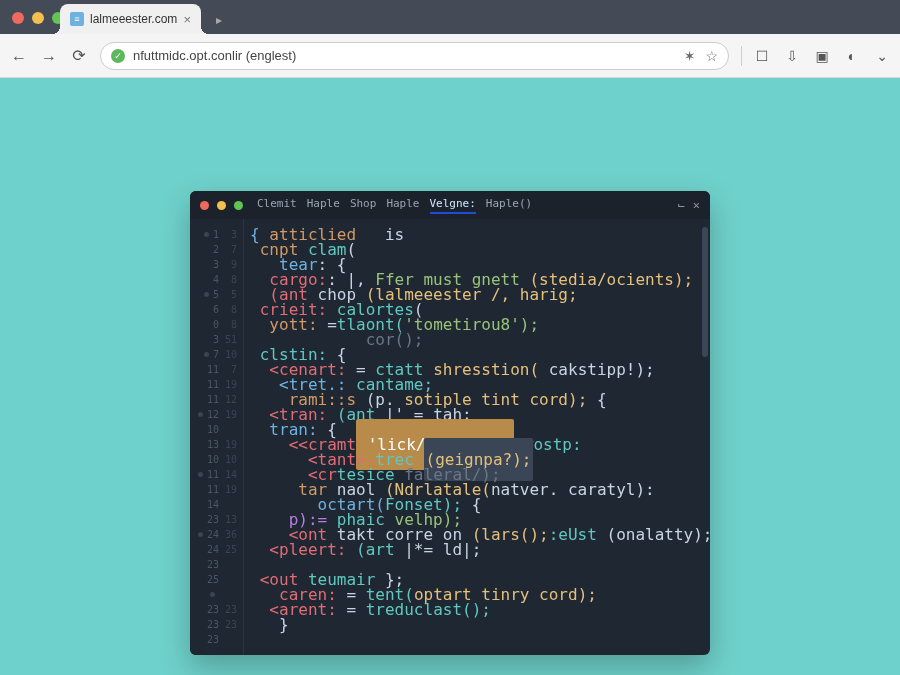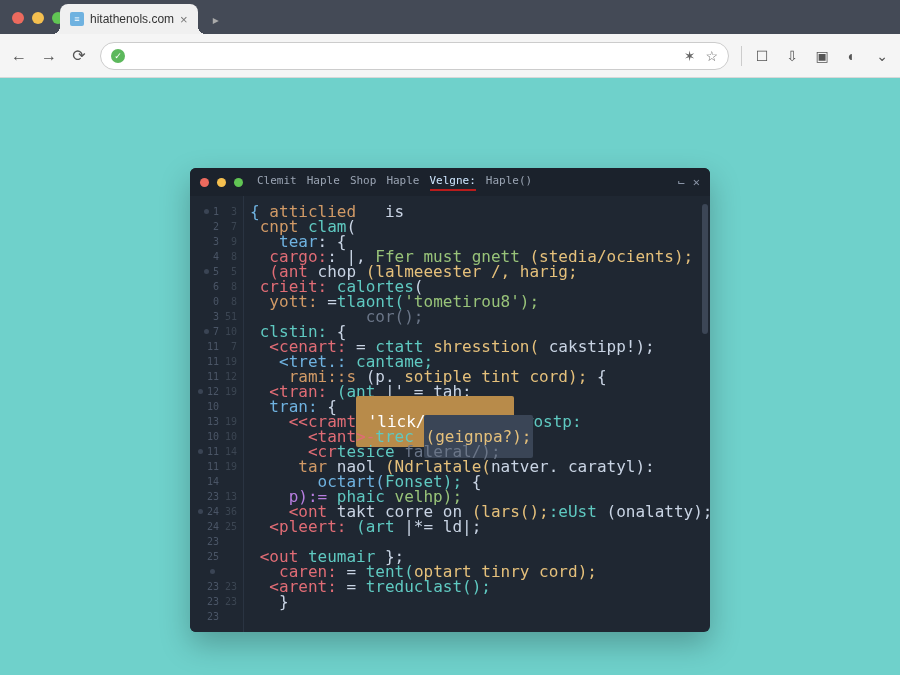--- a/index.html
+++ b/index.html
@@ -27,26 +27,26 @@
   .addr { flex: 1; height: 28px; border: 1px solid #ccc; border-radius: 14px; background: #fff; display: flex; align-items: center; padding: 0 10px; gap: 8px; font-size: 13px; color: #444; }
   .secure { width: 14px; height: 14px; border-radius: 50%; background: #5cb85c; display: flex; align-items: center; justify-content: center; color: #fff; font-size: 9px; }
   .addr-right { display: flex; gap: 10px; color: #666; font-size: 14px; }
   .toolbar-right { display: flex; gap: 14px; color: #555; font-size: 14px; align-items: center; }
   .toolbar-right span { width: 16px; text-align: center; }
 
   
   .page { position: absolute; left: 0; right: 0; top: 78px; bottom: 0; background: #6fd1cb; display: flex; align-items: flex-start; justify-content: center; }
 
   
-  .editor { width: 520px; margin-top: 90px; background: #1f2732; border-radius: 6px; box-shadow: 0 12px 30px rgba(0,0,0,0.25); overflow: hidden; font-family: Menlo, Consolas, monospace; }
+  .editor { width: 520px; margin-top: 113px; background: #1f2732; border-radius: 6px; box-shadow: 0 12px 30px rgba(0,0,0,0.25); overflow: hidden; font-family: Menlo, Consolas, monospace; }
   .editor-bar { height: 28px; background: #1b222c; display: flex; align-items: center; padding: 0 10px; gap: 8px; color: #a0aabc; font-size: 11px; }
   .editor-bar .traffic span { width: 9px; height: 9px; }
   .menu { display: flex; gap: 10px; margin-left: 6px; }
   .menu span { color: #9aa4b3; }
-  .menu span.active { color: #cfe7ff; border-bottom: 2px solid #b91c1c; padding-bottom: 2px; }
+  .menu span.active { color: #cfe7ff; border-bottom: 2px solid #1d4ed8; padding-bottom: 2px; }
   .win-ctrl { margin-left: auto; display: flex; gap: 8px; color: #8a94a6; font-size: 12px; }
 
   .editor-body { display: flex; position: relative; }
   .gutter { background: #1f2732; color: #4a5566; font-size: 10px; line-height: 15px; padding: 8px 4px 8px 8px; text-align: right; user-select: none; }
   .gutter2 { background: #1f2732; color: #3b4552; font-size: 10px; line-height: 15px; padding: 8px 6px 8px 2px; text-align: right; user-select: none; border-right: 1px solid #2a3442; }
   .gut-row { height: 15px; display: flex; justify-content: flex-end; gap: 4px; }
   .gut-row .dot { width: 5px; height: 5px; border-radius: 50%; background: #3a4454; align-self: center; }
 
   .code { flex: 1; padding: 8px 6px; font-size: 16px; line-height: 15px; color: #c9d4e4; white-space: pre; overflow: hidden; }
   .code .row { height: 15px; }
@@ -69,31 +69,32 @@
 
 <div class="browser-chrome">
   <div class="traffic">
     <span class="t-red"></span>
     <span class="t-yel"></span>
     <span class="t-grn"></span>
   </div>
   <div class="tab-strip">
     <div class="tab">
       <span class="favicon">≡</span>
-      <span>hitathenols.com</span>
+      <span>lalmeeester.com</span>
       <span class="tab-close">×</span>
     </div>
     <div class="new-tab">▸</div>
   </div>
   <div class="toolbar">
     <div class="nav-btn">←</div>
     <div class="nav-btn">→</div>
     <div class="nav-btn">⟳</div>
     <div class="addr">
       <span class="secure">✓</span>
+      <span>nfuttmidc.opt.conlir (englest)</span>
       <div class="addr-right" style="margin-left:auto">
         <span>✶</span>
         <span>☆</span>
       </div>
     </div>
     <div style="width:1px;height:20px;background:#ccc"></div>
     <div class="toolbar-right">
       <span>☐</span>
       <span>⇩</span>
       <span>▣</span>

